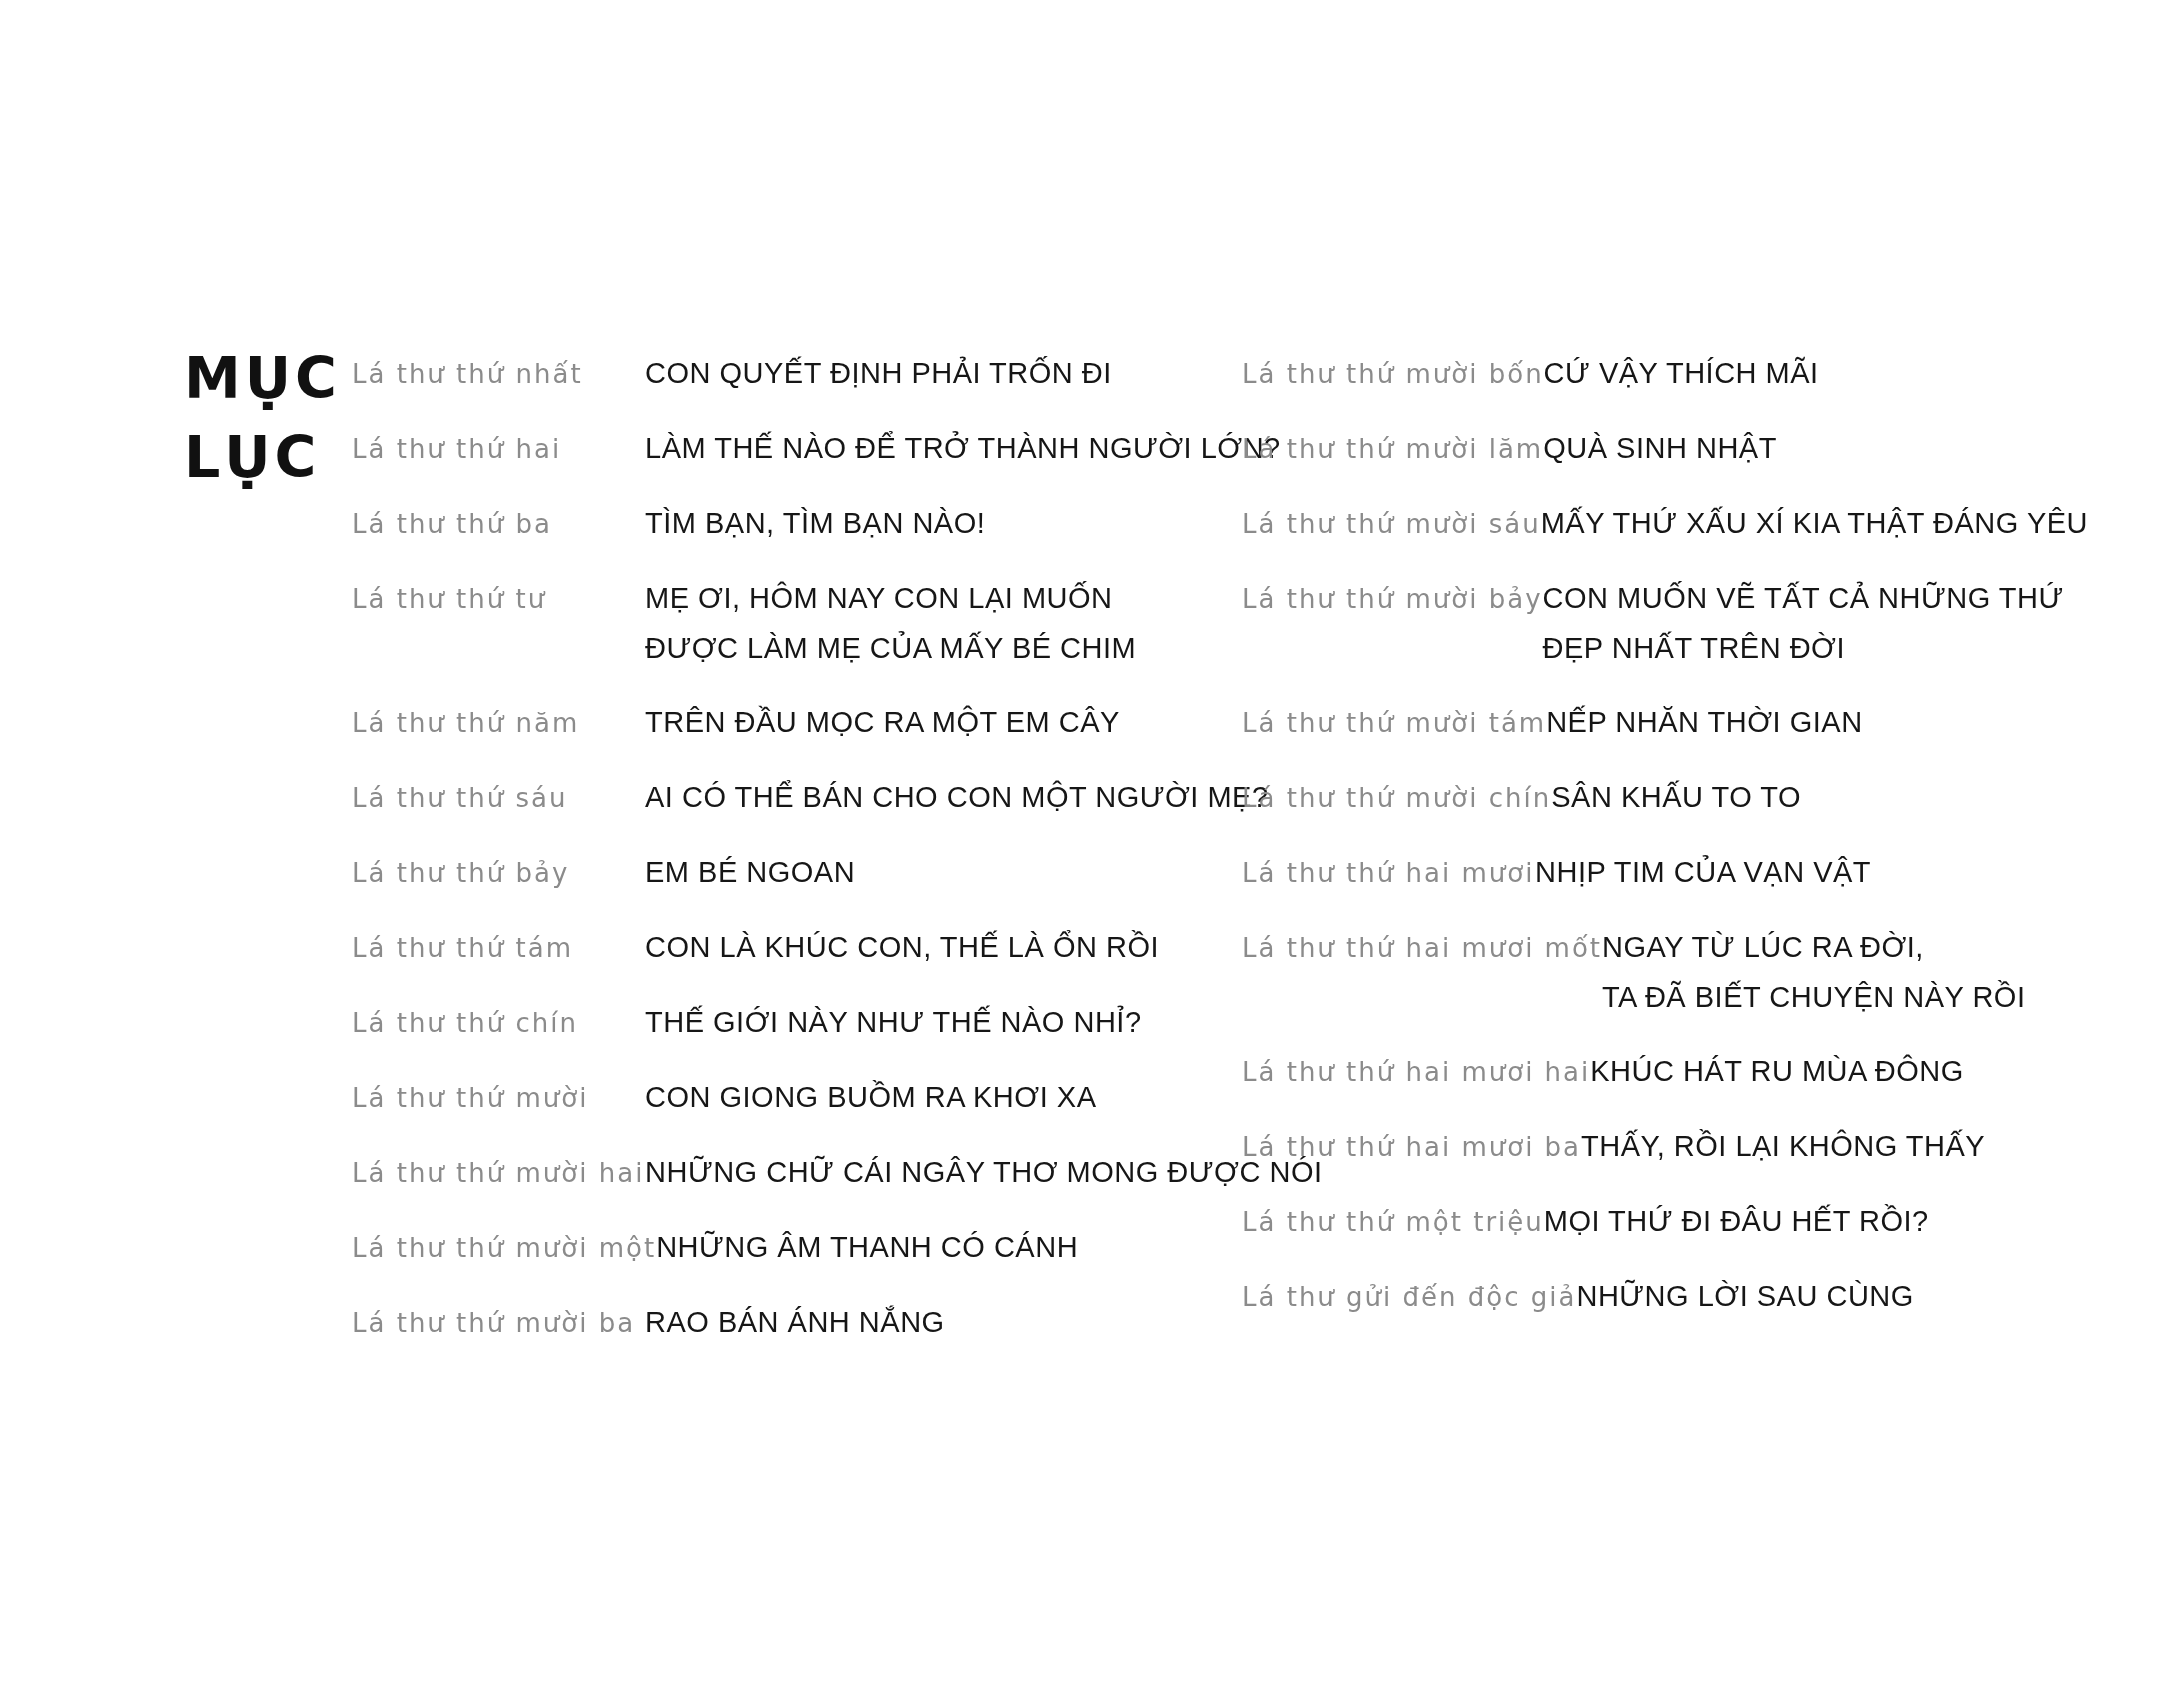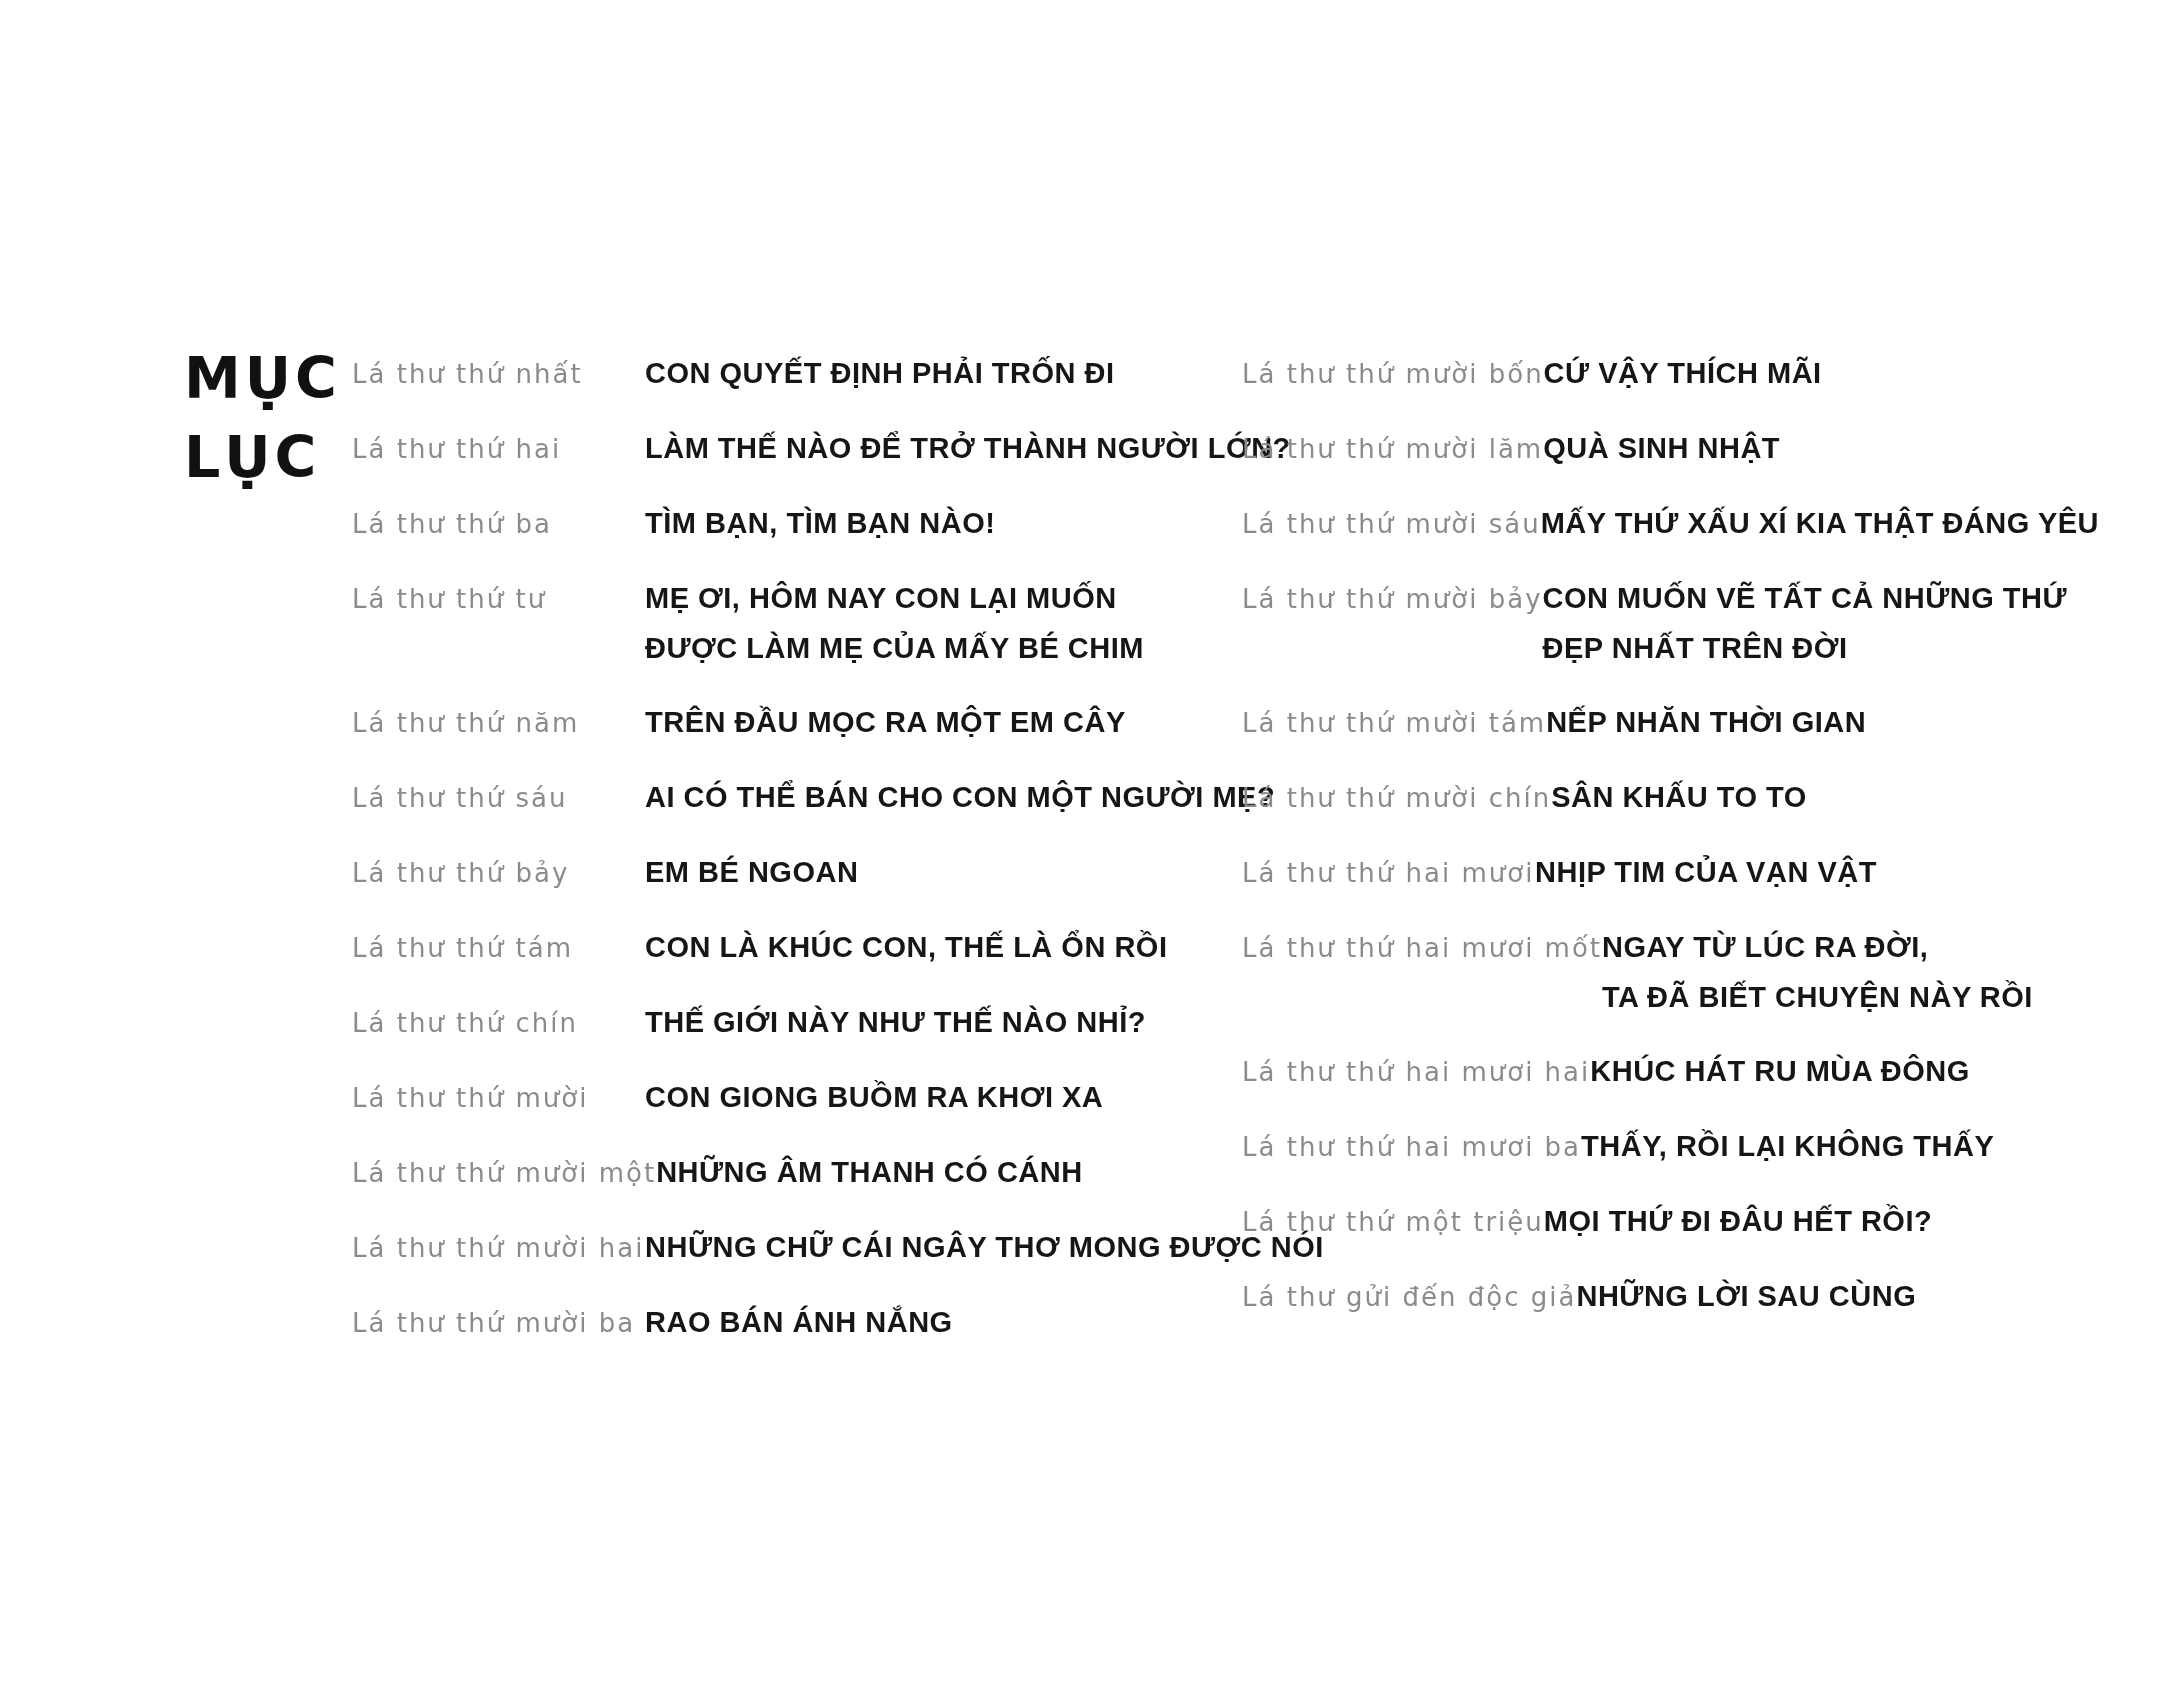--- a/index.html
+++ b/index.html
@@ -46,21 +46,21 @@
     font-weight: normal;
     font-size: 26px;
     line-height: 50px;
     letter-spacing: 2px;
     color: #8b8b8b;
     white-space: nowrap;
   }
   .entry-title {
     flex: 1 1 auto;
     font-family: "Liberation Sans", sans-serif;
-    font-weight: bold;
+    font-weight: normal;
     font-size: 29px;
     line-height: 50px;
     letter-spacing: 0.5px;
     color: #161616;
   }
   .entry-title .tline {
     display: block;
     white-space: nowrap;
   }
 </style>
@@ -138,30 +138,30 @@
   </div>
 
   <div class="entry">
     <span class="entry-label">Lá thư thứ mười</span>
     <span class="entry-title">
         <span class="tline">CON GIONG BUỒM RA KHƠI XA</span>
       </span>
   </div>
 
   <div class="entry">
+    <span class="entry-label">Lá thư thứ mười hai</span>
+    <span class="entry-title">
+        <span class="tline">NHỮNG CHỮ CÁI NGÂY THƠ MONG ĐƯỢC NÓI</span>
+      </span>
+  </div>
+
+  <div class="entry">
     <span class="entry-label">Lá thư thứ mười một</span>
     <span class="entry-title">
         <span class="tline">NHỮNG ÂM THANH CÓ CÁNH</span>
-      </span>
-  </div>
-
-  <div class="entry">
-    <span class="entry-label">Lá thư thứ mười hai</span>
-    <span class="entry-title">
-        <span class="tline">NHỮNG CHỮ CÁI NGÂY THƠ MONG ĐƯỢC NÓI</span>
       </span>
   </div>
 
   <div class="entry">
     <span class="entry-label">Lá thư thứ mười ba</span>
     <span class="entry-title">
         <span class="tline">RAO BÁN ÁNH NẮNG</span>
       </span>
   </div>
 </section>

